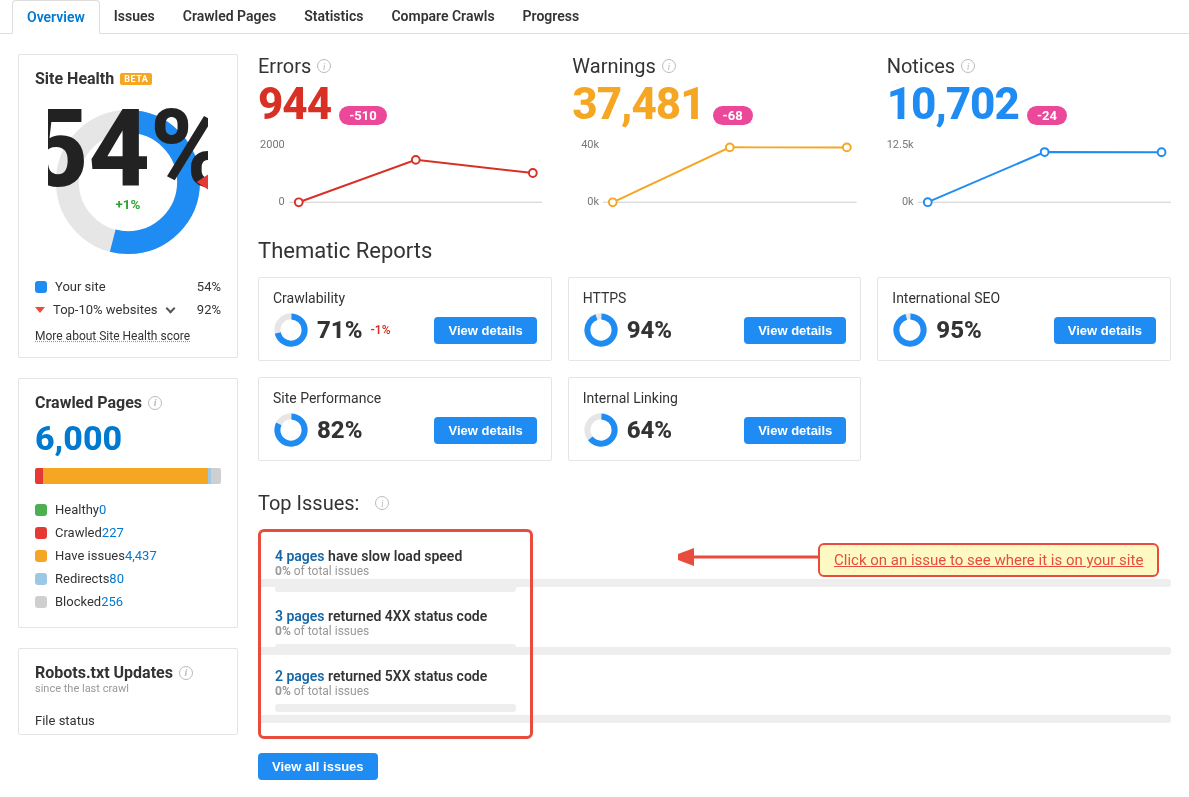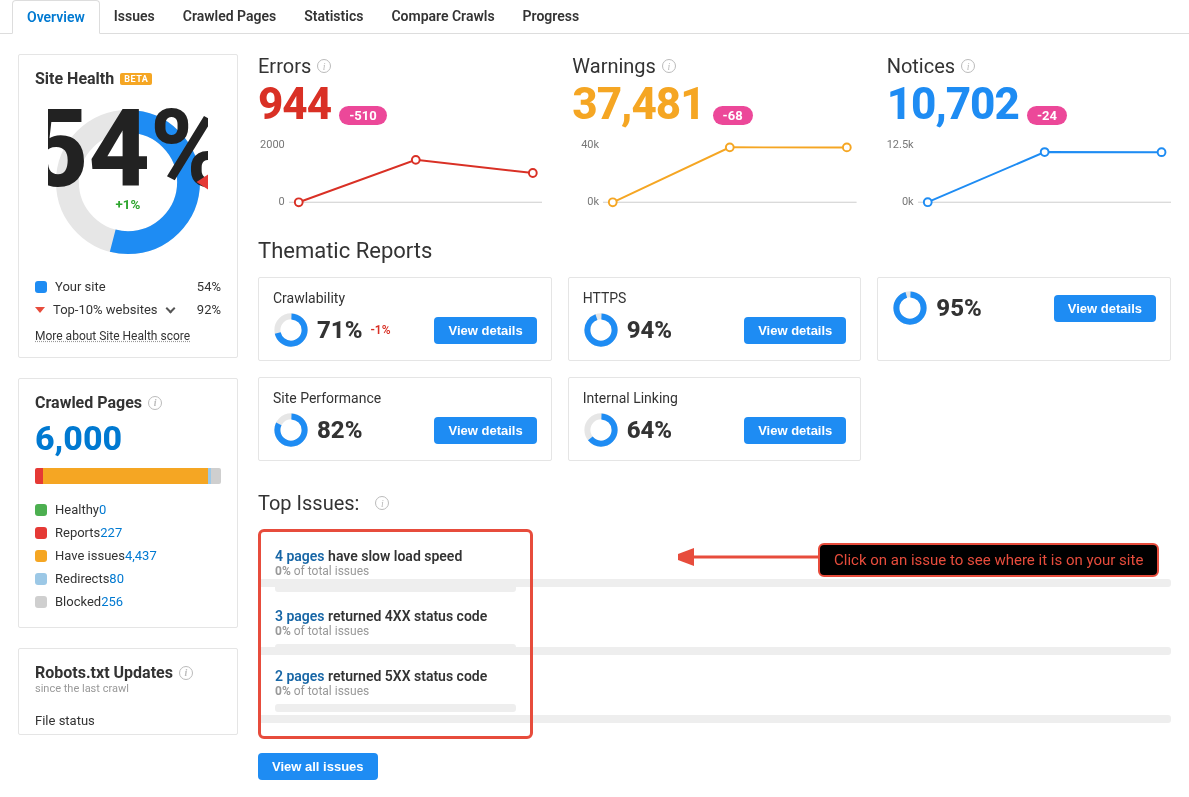--- a/index.html
+++ b/index.html
@@ -47,21 +47,21 @@
   .report-card .trend { color:#d93025; font-size:12px; font-weight:600;}
   .btn { background:#1e8cf3; color:#fff; border:none; padding:6px 14px; border-radius:4px; font-size:13px; font-weight:600; cursor:pointer;}
   .issue-box { border:3px solid #e74c3c; border-radius:6px; padding:10px 14px 14px 14px; position:relative;}
   .issue { padding:6px 0 10px 0; border-bottom:0;}
   .issue .line { font-size:14px; font-weight:600;}
   .issue .line .count { color:#1766a6;}
   .issue .sub { color:#999; font-size:12px;}
   .issue .sub .pct { font-weight:700; color:#999;}
   .issue .progress { height:8px; background:#eee; border-radius:3px; margin-top:6px;}
   .annotation-wrap { position:absolute; left:560px; top:-8px; display:flex; align-items:center; gap:12px;}
-  .annotation { border:2px solid #e74c3c; color:#e74c3c; padding:6px 14px; border-radius:6px; font-size:15px; background:#000000;}
+  .annotation { border:2px solid #e74c3c; color:#e74c3c; padding:6px 14px; border-radius:6px; font-size:15px; background:#fef9c3;text-decoration:underline;}
   .donut-svg { width:160px; height:160px;}
   .mini-donut { width:36px; height:36px;}
   .chev { display:inline-block; width:7px; height:7px; border-right:2px solid #555; border-bottom:2px solid #555; transform:rotate(45deg); margin-left:2px; margin-bottom:2px;}
 </style>
 </head>
 <body>
 
 <div class="tabs">
 
 <div class="tab active">Overview</div>
@@ -124,21 +124,21 @@
           <div class="row">
             <span class="l">
               <span class="sq" style="background:#4caf50"></span>
               <span>Healthy</span>
             </span>
             <span class="v">0</span>
           </div>
           <div class="row">
             <span class="l">
               <span class="sq" style="background:#e53935"></span>
-              <span>Reports</span>
+              <span>Crawled</span>
             </span>
             <span class="v">227</span>
           </div>
           <div class="row">
             <span class="l">
               <span class="sq" style="background:#f5a623"></span>
               <span>Have issues</span>
             </span>
             <span class="v">4,437</span>
           </div>
@@ -247,20 +247,21 @@
               <svg class="mini-donut" viewBox="0 0 42 42">
                 <circle cx="21" cy="21" r="15.9" fill="none" stroke="#e6e6e6" stroke-width="7"></circle>
                 <circle cx="21" cy="21" r="15.9" fill="none" stroke="#1e8cf3" stroke-width="7" stroke-dasharray="94 6" stroke-dashoffset="25"></circle>
               </svg>
               <span>94%</span>
             </div>
             <button class="btn">View details</button>
           </div>
         </div>
         <div class="report-card">
+          <div class="name">International SEO</div>
           <div class="body">
             <div class="val">
               <svg class="mini-donut" viewBox="0 0 42 42">
                 <circle cx="21" cy="21" r="15.9" fill="none" stroke="#e6e6e6" stroke-width="7"></circle>
                 <circle cx="21" cy="21" r="15.9" fill="none" stroke="#1e8cf3" stroke-width="7" stroke-dasharray="95 5" stroke-dashoffset="25"></circle>
               </svg>
               <span>95%</span>
             </div>
             <button class="btn">View details</button>
           </div>

